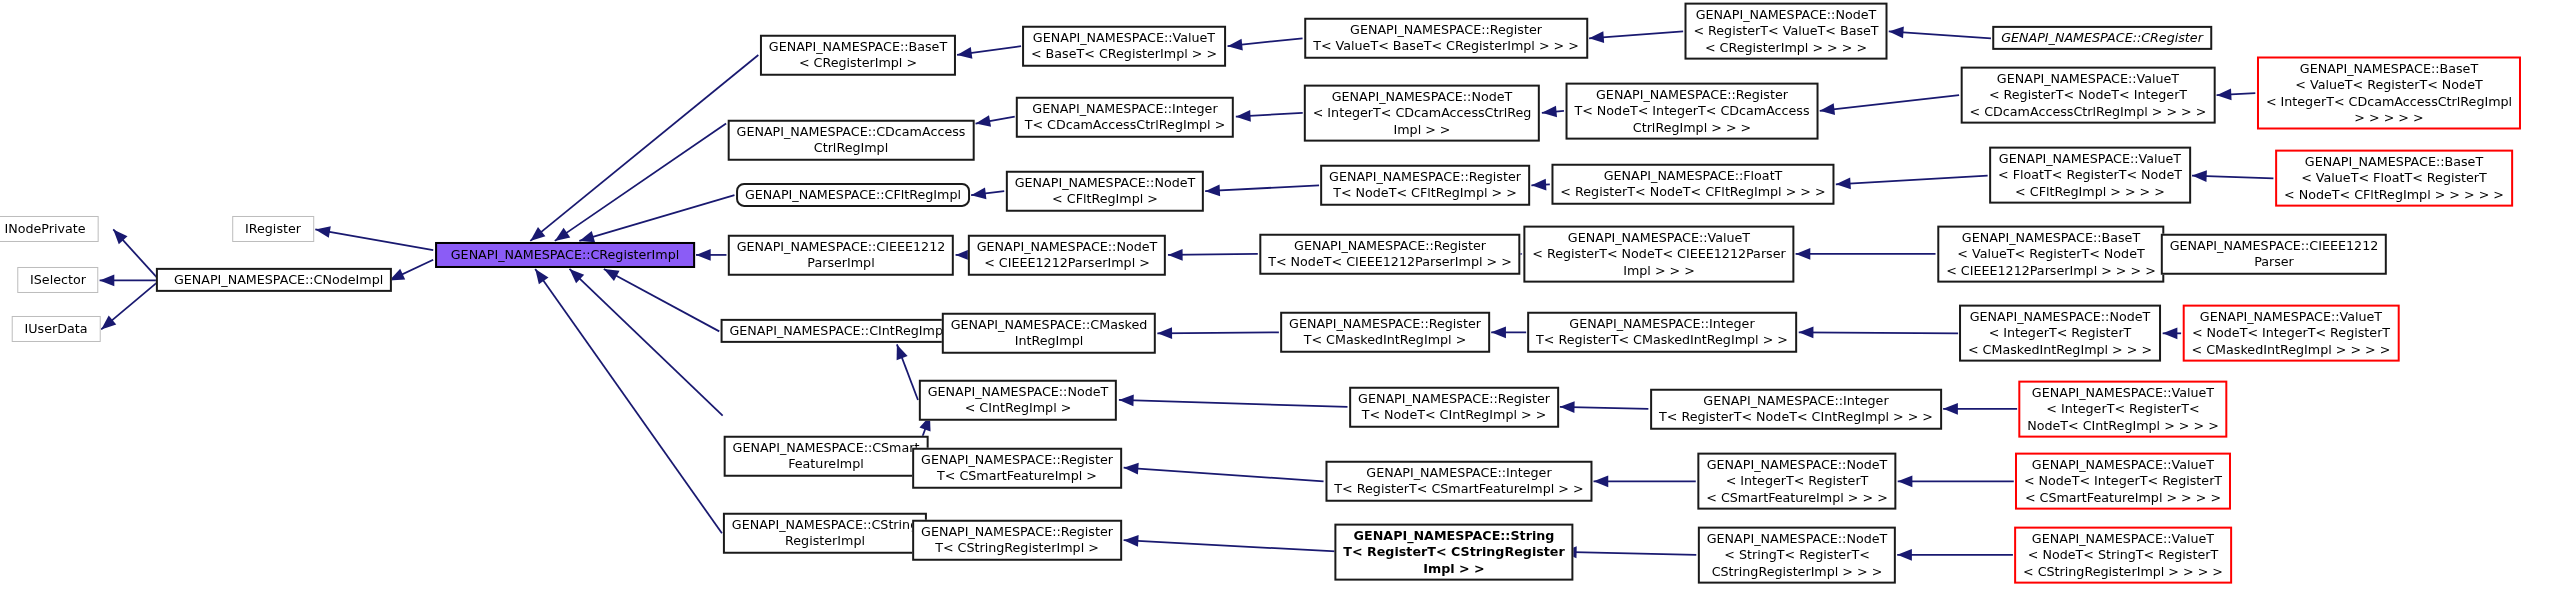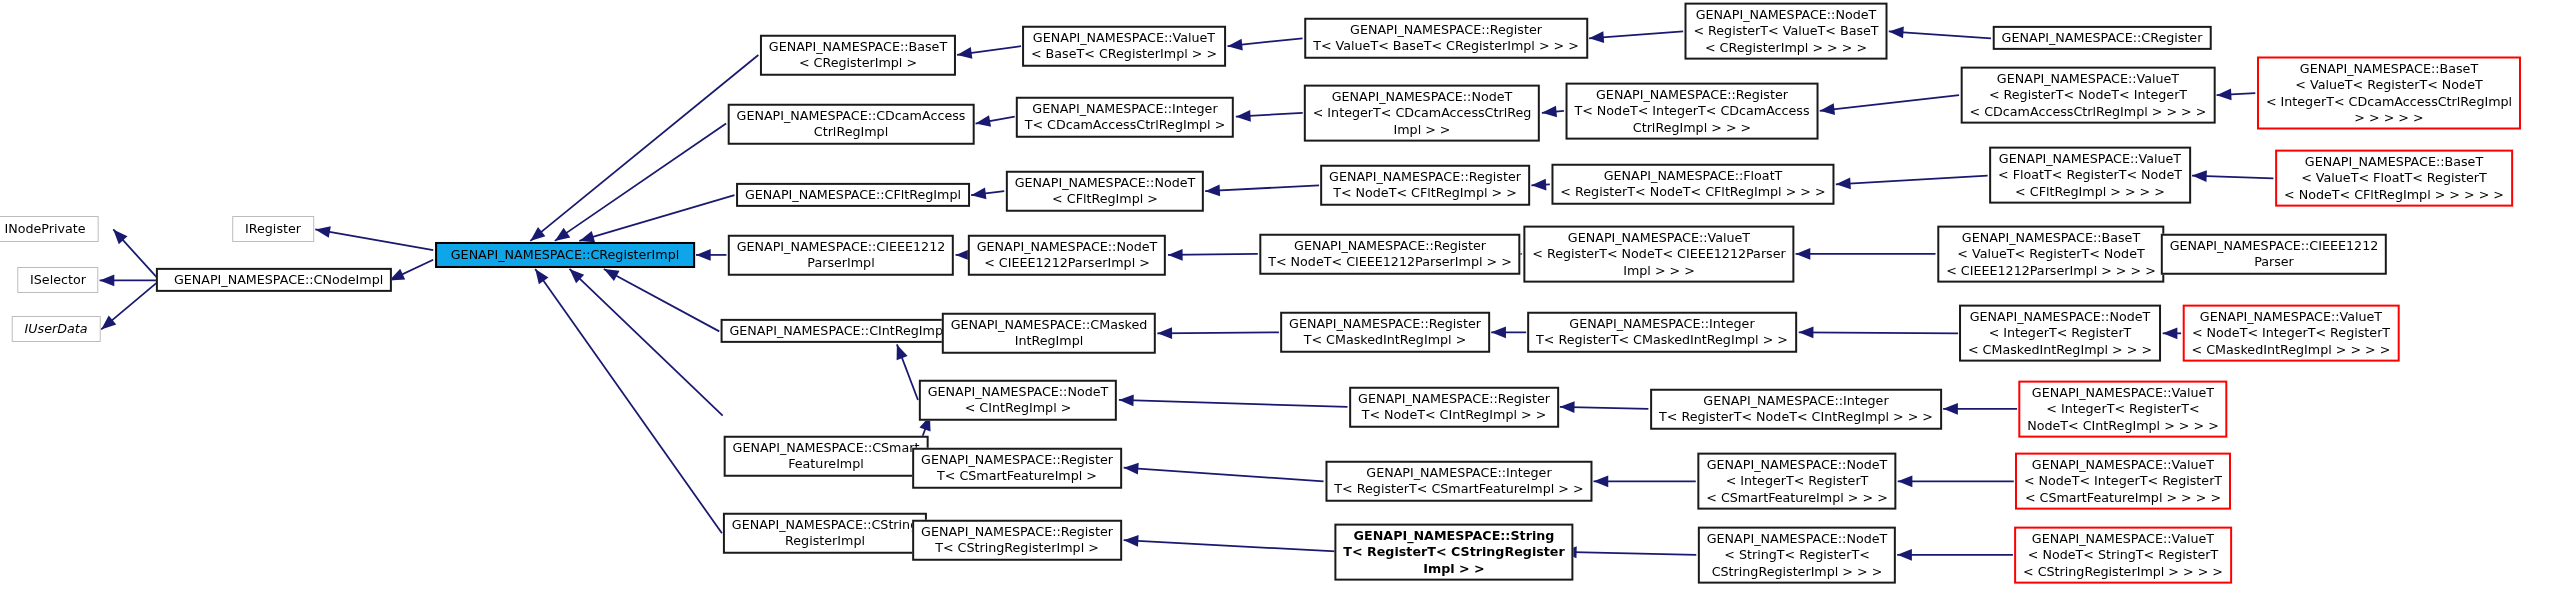--- a/index.html
+++ b/index.html
@@ -4,21 +4,21 @@
 <style>
   html,body{margin:0;padding:0;background:#ffffff;}
   #diagram{position:relative;width:2576px;height:601px;background:#ffffff;overflow:hidden;
            font-family:"DejaVu Sans",sans-serif;}
   #edges{position:absolute;left:0;top:0;width:2576px;height:601px;pointer-events:none;}
   .node{position:absolute;transform:translate(-50%,-50%);background:#ffffff;
         border:2px solid #1a1a1a;color:#000;text-align:center;white-space:nowrap;
         font-size:12.7px;line-height:1.28;padding:2px 6.9px;cursor:pointer;}
   .node.gray{border:1px solid #bdbdbd;padding:3.9px 11.8px;}
   .node.red{border-color:#ff0000;}
-  .node.main{background:#0ea5e9;border-color:#000000;padding:2.9px 13.7px;}
+  .node.main{background:#8b5cf6;border-color:#000000;padding:2.9px 13.7px;}
 </style>
 </head>
 <body>
 
 <div id="diagram">
   <svg id="edges" width="2576" height="601" viewBox="0 0 2628 613">
     <defs>
       <marker id="arrowhead" markerUnits="userSpaceOnUse" markerWidth="18" markerHeight="14" refX="16" refY="7" orient="auto">
         <path d="M1,1 L16,7 L1,13 Z" fill="#191970"></path>
       </marker>
@@ -73,41 +73,41 @@
         <path d="M2203.125,259 L2209.40625,259" fill="none" stroke="#191970" stroke-width="1.8" marker-end="url(#arrowhead)"></path>
         <path d="M2225.1484375,340 L2206.34375,340" fill="none" stroke="#191970" stroke-width="1.8" marker-end="url(#arrowhead)"></path>
       </g>
   </svg>
 <div class="node gray" style="left: 45px; top: 229px;">
       <div>INodePrivate</div>
     </div>
     <div class="node gray" style="left: 58px; top: 280px;">
       <div>ISelector</div>
     </div>
-    <div class="node gray" style="left: 56px; top: 329px; font-style: italic;">
+    <div class="node gray" style="left: 56px; top: 329px;">
       <div>IUserData</div>
     </div>
     <div class="node gray" style="left: 273px; top: 229px;">
       <div>IRegister</div>
     </div>
     <div class="node black" style="left: 274px; top: 280px; padding-left: 16px;">
       <div>GENAPI_NAMESPACE::CNodeImpl</div>
     </div>
     <div class="node main" style="left: 565px; top: 255px;">
       <div>GENAPI_NAMESPACE::CRegisterImpl</div>
     </div>
     <div class="node black" style="left: 858px; top: 55px;">
       <div>GENAPI_NAMESPACE::BaseT</div>
       <div>&lt; CRegisterImpl &gt;</div>
     </div>
-    <div class="node black" style="left: 851px; top: 124px;">
+    <div class="node black" style="left: 851px; top: 140px;">
       <div>GENAPI_NAMESPACE::CDcamAccess</div>
       <div>CtrlRegImpl</div>
     </div>
-    <div class="node black" style="left: 853px; top: 195px;">
+    <div class="node black" style="left: 853px; top: 195px; border-radius: 8px;">
       <div>GENAPI_NAMESPACE::CFltRegImpl</div>
     </div>
     <div class="node black" style="left: 841px; top: 255px;">
       <div>GENAPI_NAMESPACE::CIEEE1212</div>
       <div>ParserImpl</div>
     </div>
     <div class="node black" style="left: 838px; top: 331px;">
       <div>GENAPI_NAMESPACE::CIntRegImpl</div>
     </div>
     <div class="node black" style="left: 826px; top: 416px; margin-top: 40px;">
@@ -214,21 +214,21 @@
     <div class="node black" style="left: 1797px; top: 481px;">
       <div>GENAPI_NAMESPACE::NodeT</div>
       <div>&lt; IntegerT&lt; RegisterT</div>
       <div>&lt; CSmartFeatureImpl &gt; &gt; &gt;</div>
     </div>
     <div class="node black" style="left: 1797px; top: 555px;">
       <div>GENAPI_NAMESPACE::NodeT</div>
       <div>&lt; StringT&lt; RegisterT&lt;</div>
       <div>CStringRegisterImpl &gt; &gt; &gt;</div>
     </div>
-    <div class="node black" style="left: 2102px; top: 38px;">
+    <div class="node black" style="left: 2102px; top: 38px; font-style: italic;">
       <div>GENAPI_NAMESPACE::CRegister</div>
     </div>
     <div class="node black" style="left: 2088px; top: 95px;">
       <div>GENAPI_NAMESPACE::ValueT</div>
       <div>&lt; RegisterT&lt; NodeT&lt; IntegerT</div>
       <div>&lt; CDcamAccessCtrlRegImpl &gt; &gt; &gt; &gt;</div>
     </div>
     <div class="node black" style="left: 2090px; top: 175px;">
       <div>GENAPI_NAMESPACE::ValueT</div>
       <div>&lt; FloatT&lt; RegisterT&lt; NodeT</div>

